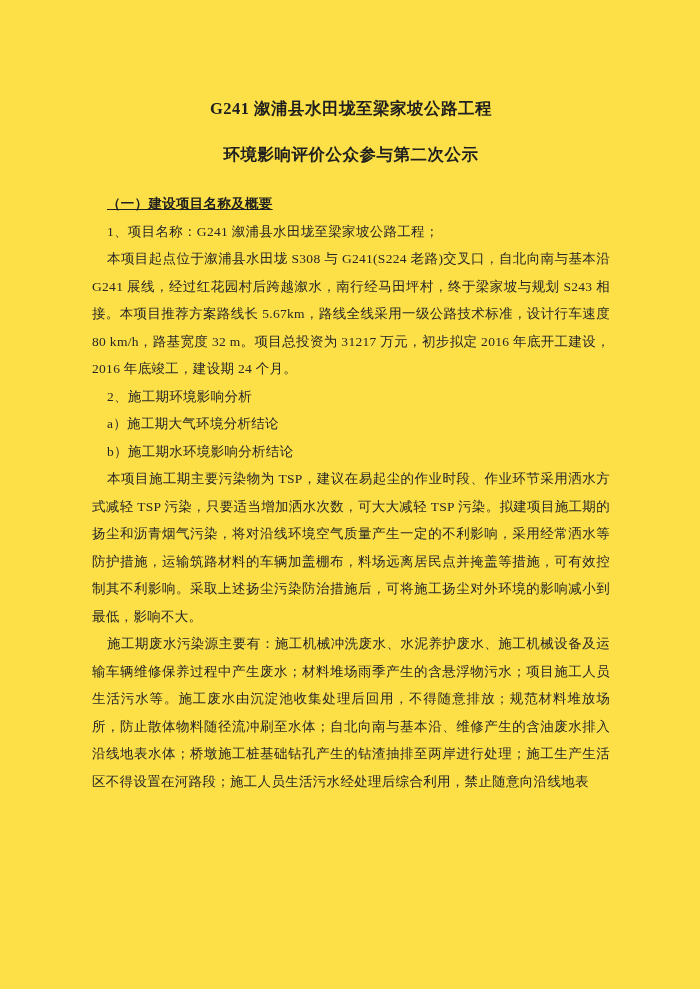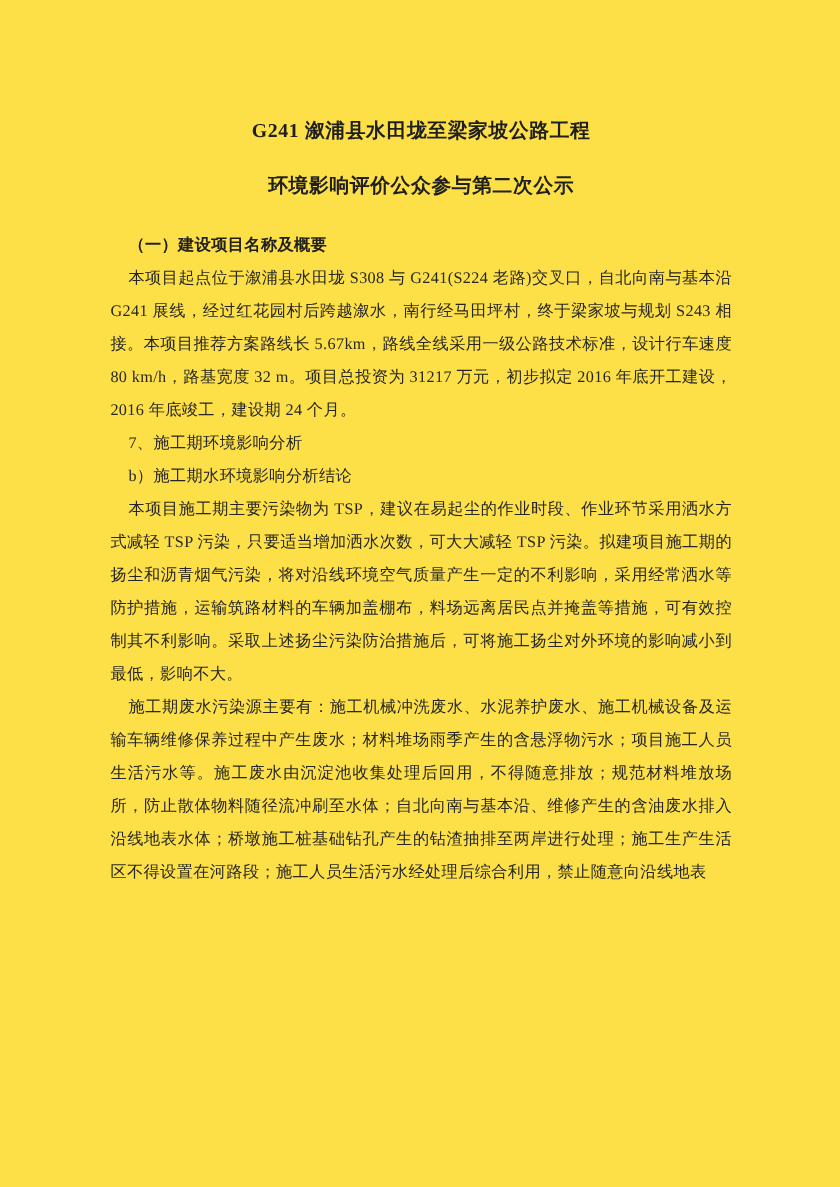--- a/index.html
+++ b/index.html
@@ -41,36 +41,39 @@
     text-align: justify;
     text-justify: inter-character;
     text-indent: 15px;
     letter-spacing: 0.3px;
     word-break: break-all;
     color: #262626;
   }
   .body-text p.section-heading {
     font-weight: 700;
     color: #1f1f1f;
+    text-decoration: underline;
   }
 </style>
 </head>
 <body>
 
 <div class="page">
   <div class="content">
 
     <h1 class="doc-title">
       <span class="title-line">G241 溆浦县水田垅至梁家坡公路工程</span>
       <span class="title-line">环境影响评价公众参与第二次公示</span>
     </h1>
 
     <div class="body-text">
       <p class="section-heading">（一）建设项目名称及概要</p>
+      <p>1、项目名称：G241 溆浦县水田垅至梁家坡公路工程；</p>
       <p>本项目起点位于溆浦县水田垅 S308 与 G241(S224 老路)交叉口，自北向南与基本沿 G241 展线，经过红花园村后跨越溆水，南行经马田坪村，终于梁家坡与规划 S243 相接。本项目推荐方案路线长 5.67km，路线全线采用一级公路技术标准，设计行车速度 80 km/h，路基宽度 32 m。项目总投资为 31217 万元，初步拟定 2016 年底开工建设，2016 年底竣工，建设期 24 个月。</p>
-      <p>7、施工期环境影响分析</p>
+      <p>2、施工期环境影响分析</p>
+      <p>a）施工期大气环境分析结论</p>
       <p>b）施工期水环境影响分析结论</p>
       <p>本项目施工期主要污染物为 TSP，建议在易起尘的作业时段、作业环节采用洒水方式减轻 TSP 污染，只要适当增加洒水次数，可大大减轻 TSP 污染。拟建项目施工期的扬尘和沥青烟气污染，将对沿线环境空气质量产生一定的不利影响，采用经常洒水等防护措施，运输筑路材料的车辆加盖棚布，料场远离居民点并掩盖等措施，可有效控制其不利影响。采取上述扬尘污染防治措施后，可将施工扬尘对外环境的影响减小到最低，影响不大。</p>
       <p>施工期废水污染源主要有：施工机械冲洗废水、水泥养护废水、施工机械设备及运输车辆维修保养过程中产生废水；材料堆场雨季产生的含悬浮物污水；项目施工人员生活污水等。施工废水由沉淀池收集处理后回用，不得随意排放；规范材料堆放场所，防止散体物料随径流冲刷至水体；自北向南与基本沿、维修产生的含油废水排入沿线地表水体；桥墩施工桩基础钻孔产生的钻渣抽排至两岸进行处理；施工生产生活区不得设置在河路段；施工人员生活污水经处理后综合利用，禁止随意向沿线地表</p>
     </div>
 
   </div>
 </div>
 
 </body></html>

